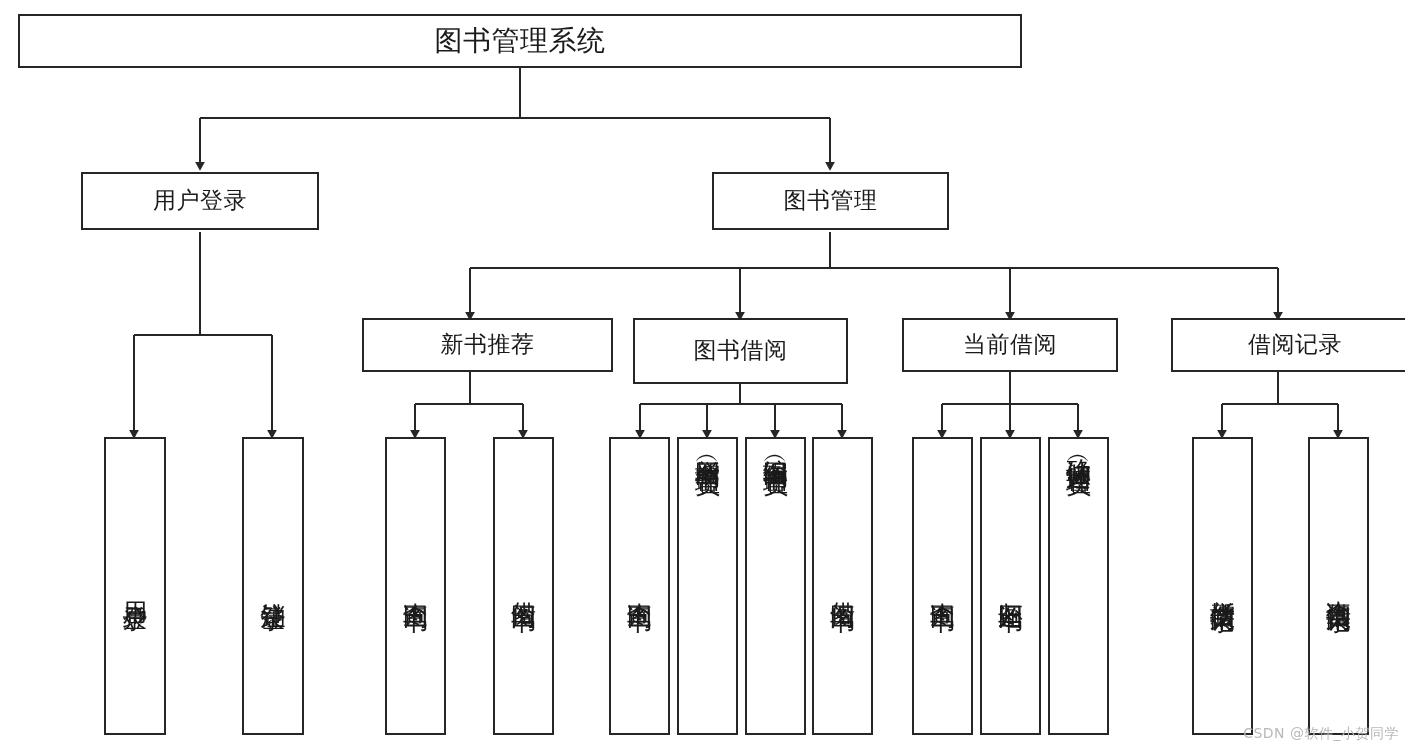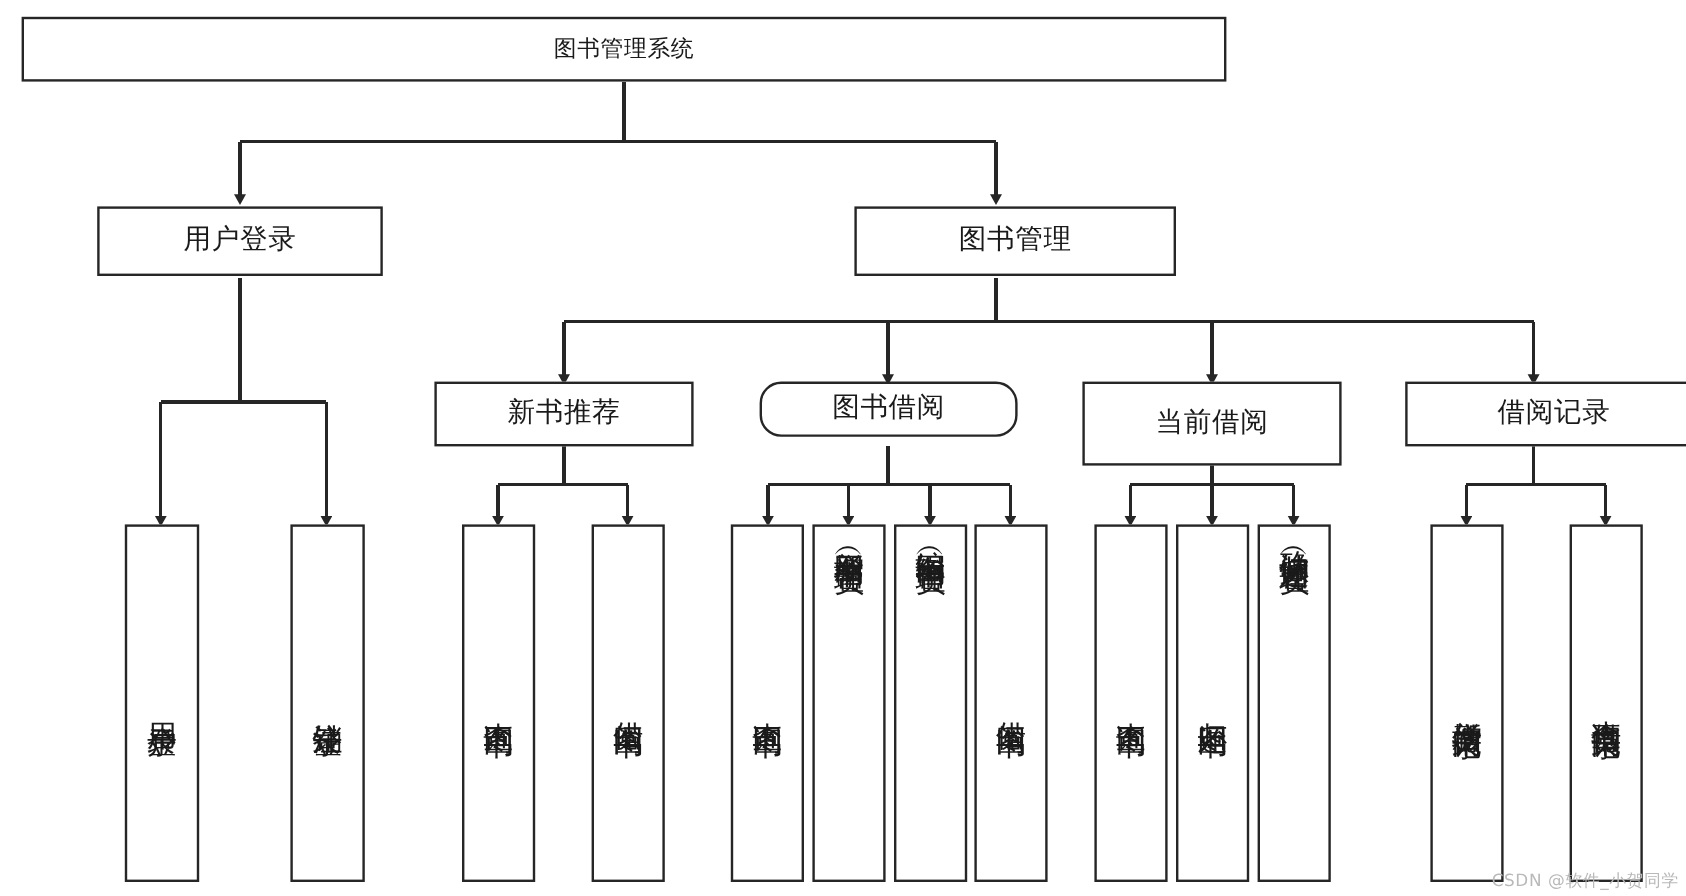--- a/index.html
+++ b/index.html
@@ -36,21 +36,21 @@
   }
   .node .label {
     text-align: center;
     line-height: 1.18;
     letter-spacing: 0.5px;
   }
   .node.horizontal .label {
     font-size: 23px;
   }
   .node.root .label {
-    font-size: 19px;
+    font-size: 28px;
   }
   .node.vertical {
     align-items: flex-start;
     justify-content: center;
     padding-top: 0;
   }
   .node.vertical .label {
     writing-mode: vertical-rl;
     text-orientation: upright;
     font-size: 25px;
@@ -127,33 +127,33 @@
   </svg>
 
   <div class="node root horizontal" style="left:18px; top:14px; width:1004px; height:54px;">
     <span class="label">图书管理系统</span>
   </div>
 
   <div class="node horizontal" style="left:81px; top:172px; width:238px; height:58px;">
     <span class="label">用户登录</span>
   </div>
 
-  <div class="node horizontal" style="left:712px; top:172px; width:268px; height:58px;">
+  <div class="node horizontal" style="left:712px; top:172px; width:237px; height:58px;">
     <span class="label">图书管理</span>
   </div>
 
-  <div class="node horizontal" style="left:362px; top:318px; width:216px; height:54px;">
+  <div class="node horizontal" style="left:362px; top:318px; width:251px; height:54px;">
     <span class="label">新书推荐</span>
   </div>
 
-  <div class="node horizontal" style="left:633px; top:318px; width:215px; height:46px;border-radius:18px;">
+  <div class="node horizontal" style="left:633px; top:318px; width:215px; height:66px;">
     <span class="label">图书借阅</span>
   </div>
 
-  <div class="node horizontal" style="left:902px; top:318px; width:216px; height:70px;">
+  <div class="node horizontal" style="left:902px; top:318px; width:216px; height:54px;">
     <span class="label">当前借阅</span>
   </div>
 
   <div class="node horizontal" style="left:1171px; top:318px; width:248px; height:54px;">
     <span class="label">借阅记录</span>
   </div>
 
   <div class="node vertical center-v" style="left:104px; top:437px; width:62px; height:298px;">
     <span class="label">用户登录</span>
   </div>

